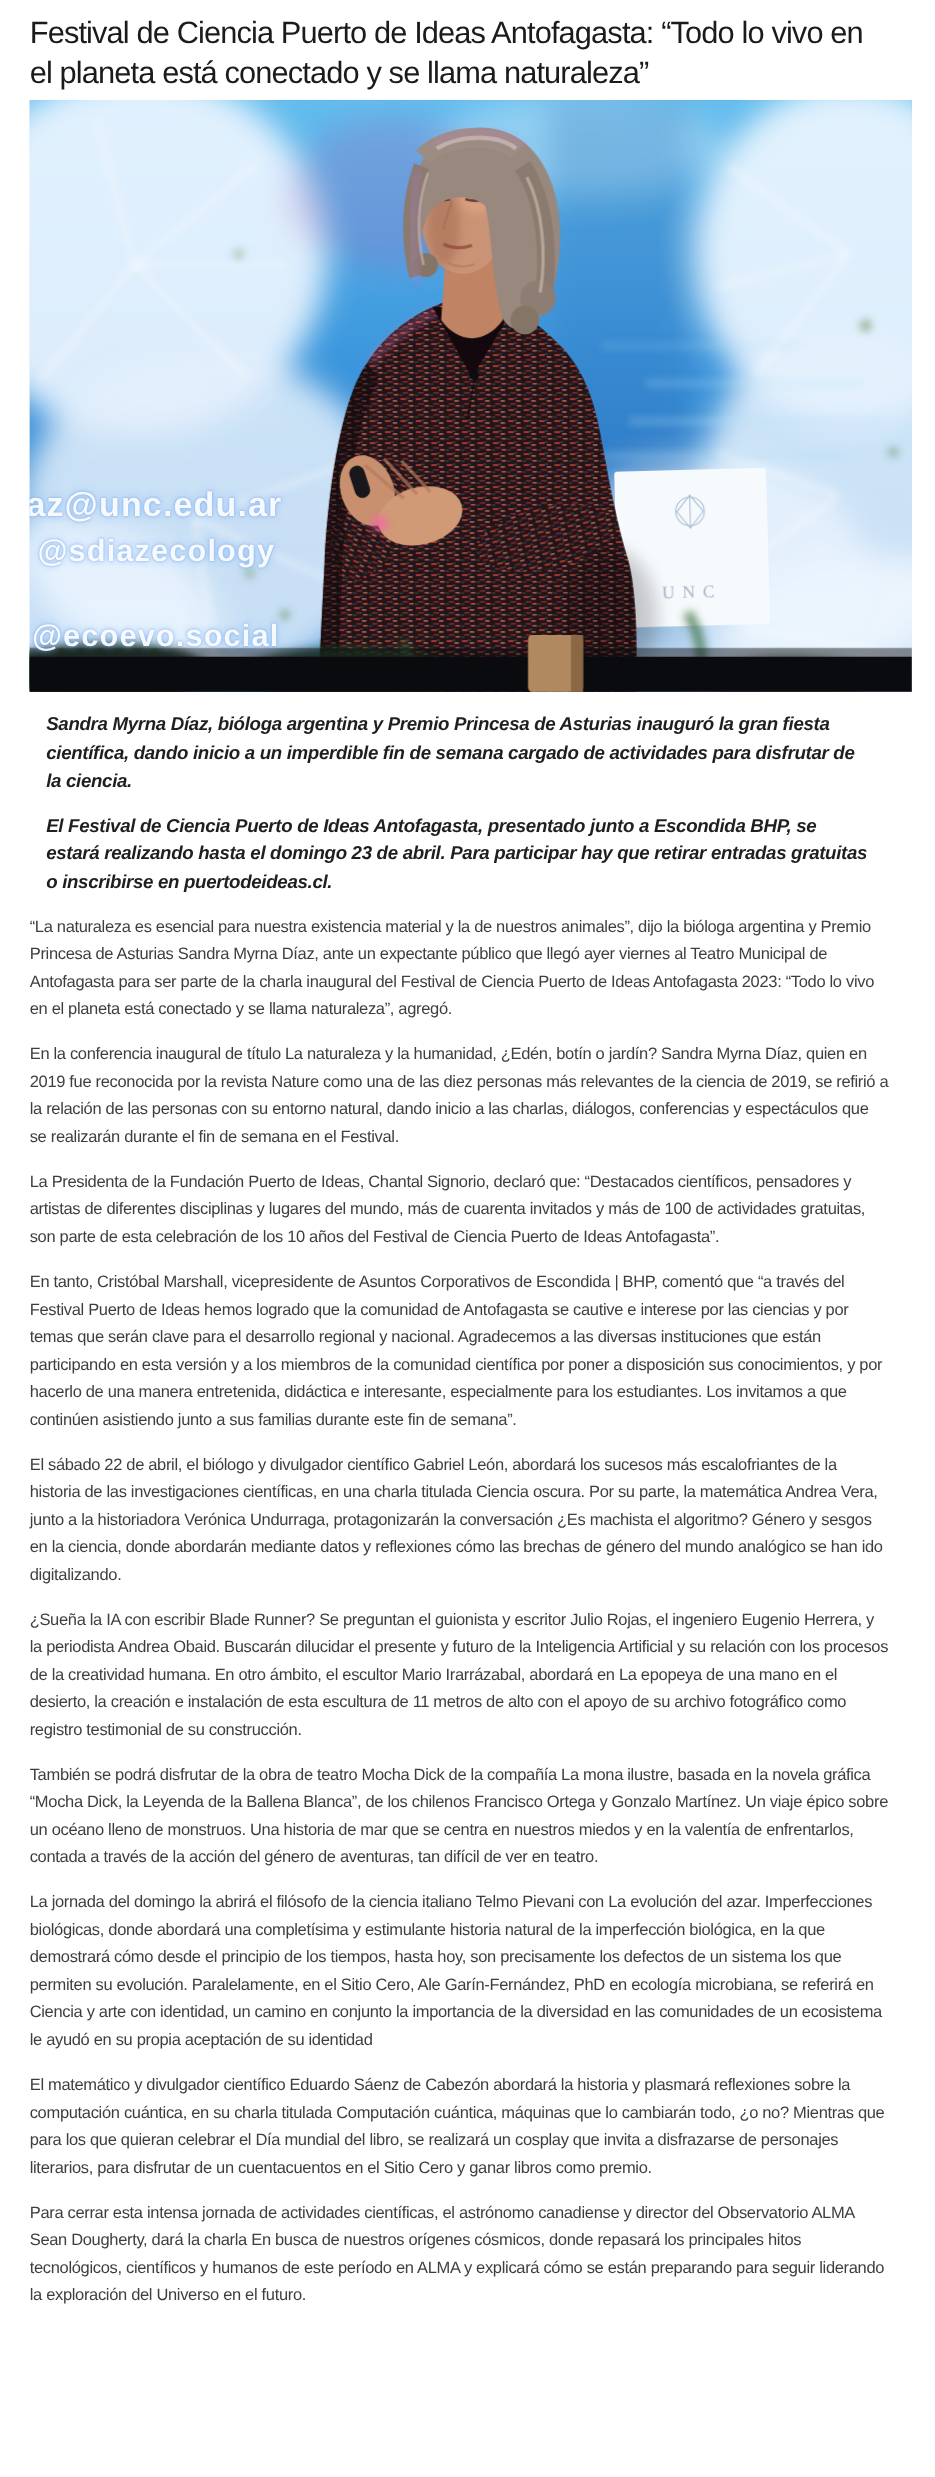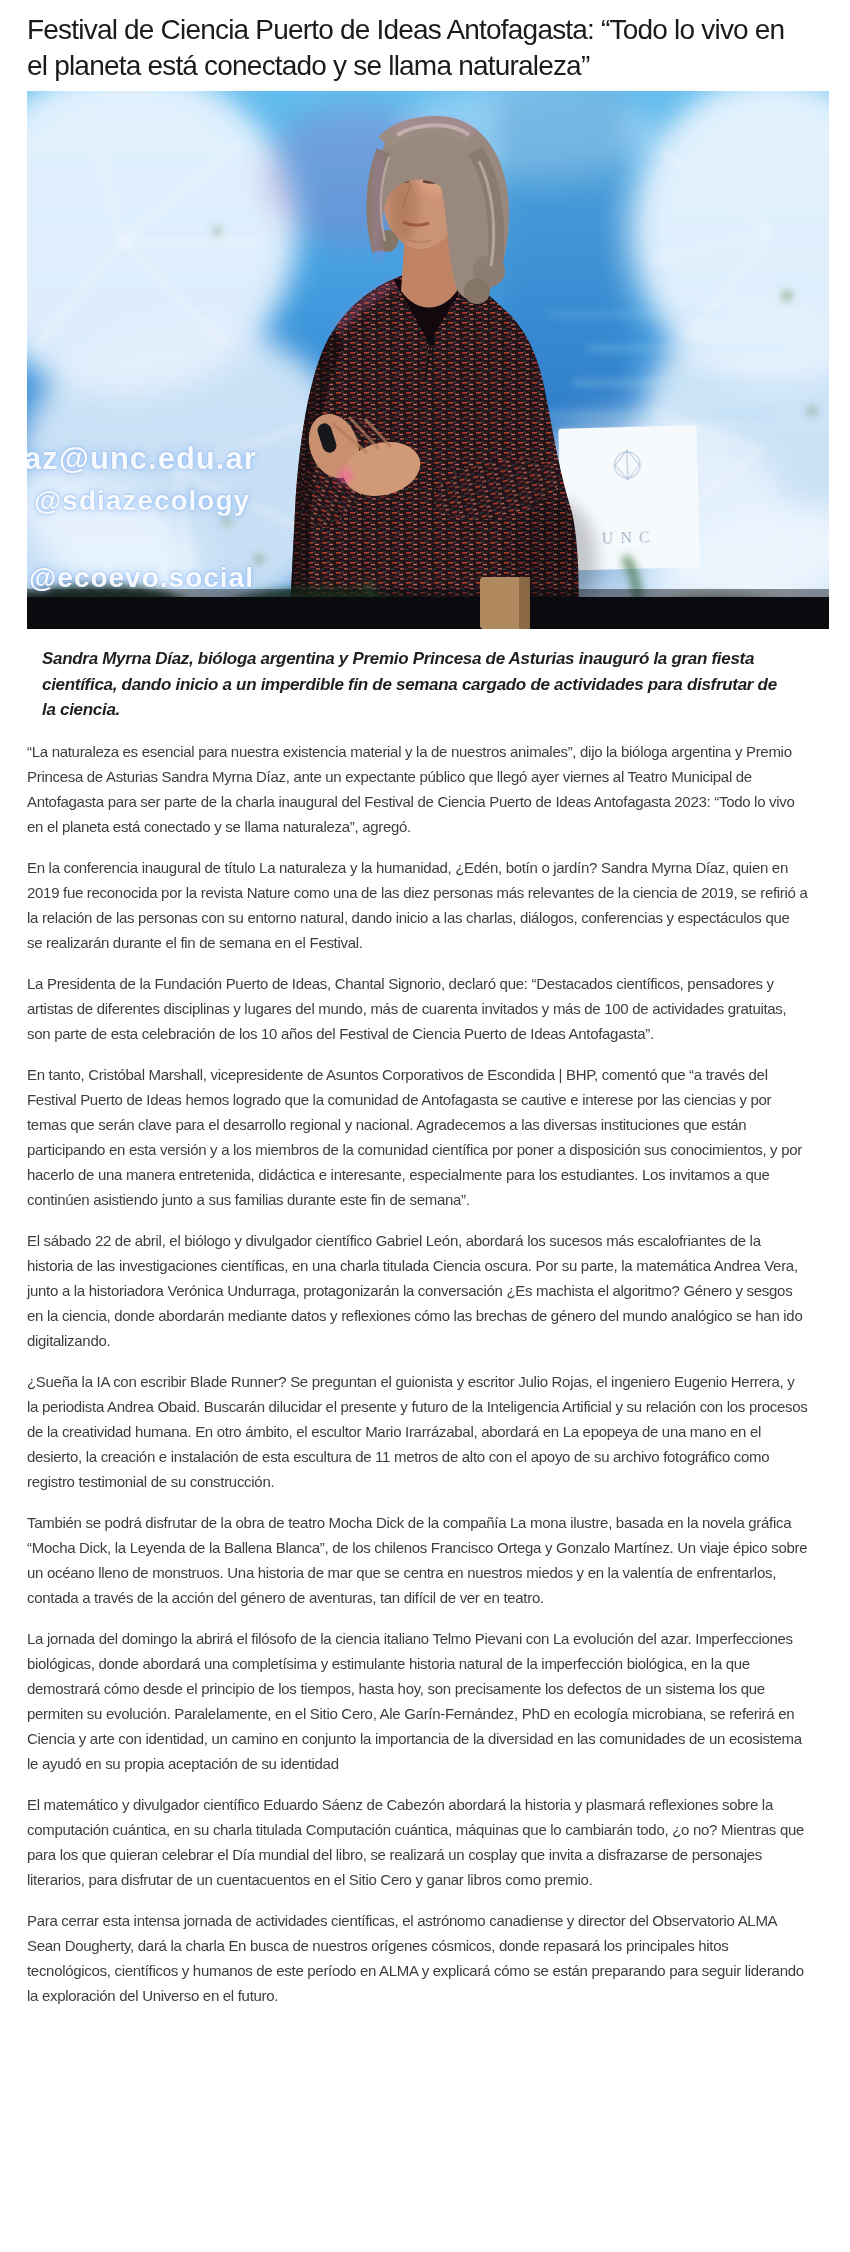--- a/index.html
+++ b/index.html
@@ -195,20 +195,21 @@
       </g>
     </svg>
 
     <div class="ov ov1">az@unc.edu.ar</div>
     <div class="ov ov2">@sdiazecology</div>
     <div class="ov ov3">@ecoevo.social</div>
   </figure>
 
   <div class="lead">
     <p>Sandra Myrna Díaz, bióloga argentina y Premio Princesa de Asturias inauguró la gran fiesta científica, dando inicio a un imperdible fin de semana cargado de actividades para disfrutar de la ciencia.</p>
+    <p>El Festival de Ciencia Puerto de Ideas Antofagasta, presentado junto a Escondida BHP, se estará realizando hasta el domingo 23 de abril. Para participar hay que retirar entradas gratuitas o inscribirse en puertodeideas.cl.</p>
   </div>
 
   <p class="body">“La naturaleza es esencial para nuestra existencia material y la de nuestros animales”, dijo la bióloga argentina y Premio Princesa de Asturias Sandra Myrna Díaz, ante un expectante público que llegó ayer viernes al Teatro Municipal de Antofagasta para ser parte de la charla inaugural del Festival de Ciencia Puerto de Ideas Antofagasta 2023: “Todo lo vivo en el planeta está conectado y se llama naturaleza”, agregó.</p>
   <p class="body">En la conferencia inaugural de título La naturaleza y la humanidad, ¿Edén, botín o jardín? Sandra Myrna Díaz, quien en 2019 fue reconocida por la revista Nature como una de las diez personas más relevantes de la ciencia de 2019, se refirió a la relación de las personas con su entorno natural, dando inicio a las charlas, diálogos, conferencias y espectáculos que se realizarán durante el fin de semana en el Festival.</p>
   <p class="body">La Presidenta de la Fundación Puerto de Ideas, Chantal Signorio, declaró que: “Destacados científicos, pensadores y artistas de diferentes disciplinas y lugares del mundo, más de cuarenta invitados y más de 100 de actividades gratuitas, son parte de esta celebración de los 10 años del Festival de Ciencia Puerto de Ideas Antofagasta”.</p>
   <p class="body">En tanto, Cristóbal Marshall, vicepresidente de Asuntos Corporativos de Escondida | BHP, comentó que “a través del Festival Puerto de Ideas hemos logrado que la comunidad de Antofagasta se cautive e interese por las ciencias y por temas que serán clave para el desarrollo regional y nacional. Agradecemos a las diversas instituciones que están participando en esta versión y a los miembros de la comunidad científica por poner a disposición sus conocimientos, y por hacerlo de una manera entretenida, didáctica e interesante, especialmente para los estudiantes. Los invitamos a que continúen asistiendo junto a sus familias durante este fin de semana”.</p>
 
 
   <p class="body">El sábado 22 de abril, el biólogo y divulgador científico Gabriel León, abordará los sucesos más escalofriantes de la historia de las investigaciones científicas, en una charla titulada Ciencia oscura. Por su parte, la matemática Andrea Vera, junto a la historiadora Verónica Undurraga, protagonizarán la conversación ¿Es machista el algoritmo? Género y sesgos en la ciencia, donde abordarán mediante datos y reflexiones cómo las brechas de género del mundo analógico se han ido digitalizando.</p>
   <p class="body">¿Sueña la IA con escribir Blade Runner? Se preguntan el guionista y escritor Julio Rojas, el ingeniero Eugenio Herrera, y la periodista Andrea Obaid. Buscarán dilucidar el presente y futuro de la Inteligencia Artificial y su relación con los procesos de la creatividad humana. En otro ámbito, el escultor Mario Irarrázabal, abordará en La epopeya de una mano en el desierto, la creación e instalación de esta escultura de 11 metros de alto con el apoyo de su archivo fotográfico como registro testimonial de su construcción.</p>

